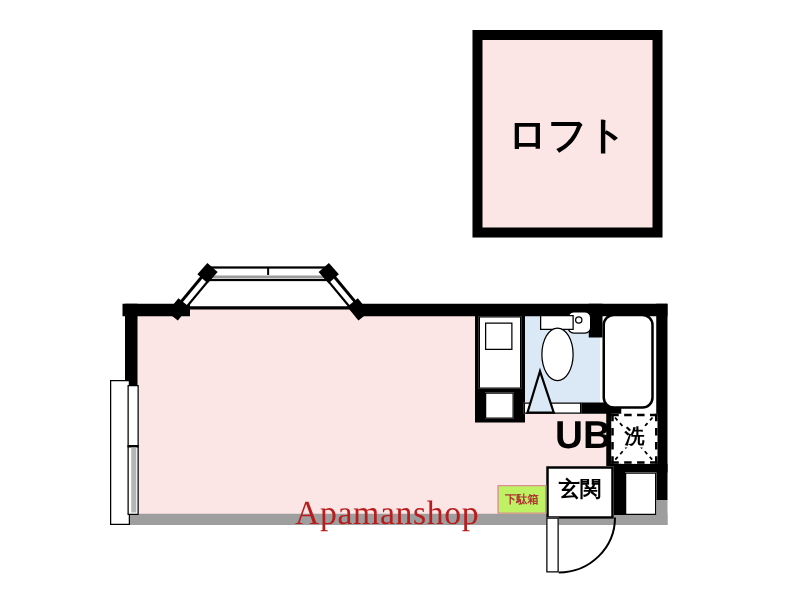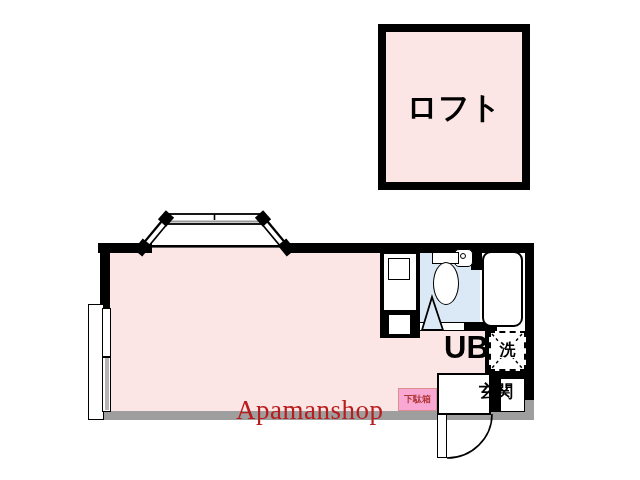--- a/index.html
+++ b/index.html
@@ -16,28 +16,28 @@
   #loft{position:absolute;left:378px;top:24px;width:152px;height:166px;background:#fbe5e5;
         border:8px solid #000;box-sizing:border-box;display:flex;flex-direction:row;
         justify-content:center;align-items:center;z-index:5;}
   #loft .ln{font-size:31px;font-weight:700;color:#000;line-height:37px;}
   
   #room-label{left:175px;top:281px;width:150px;font-size:38px;line-height:45px;}
   
   #ub-label{left:444px;top:295px;width:40px;font-size:31px;margin-top:36px;}
   
   #genkan{left:437px;top:373px;width:54px;height:42px;border-width:2px;z-index:40;}
-  #genkan-label{left:437px;top:383px;width:54px;font-size:17px;padding-left:32px;}
+  #genkan-label{left:437px;top:383px;width:54px;font-size:17px;}
   
   #wash-box{position:absolute;left:489px;top:331px;width:37px;height:40px;background:#fff;
             border:2px dashed #000;box-sizing:border-box;z-index:40;}
   #wash-label{left:489px;top:341px;width:37px;font-size:16px;z-index:62;}
   #wash-label span{background:#fff;padding:0 1px;}
   
-  #shoebox{position:absolute;left:398px;top:388px;width:39px;height:23px;background:#f9a8d4;
+  #shoebox{position:absolute;left:398px;top:388px;width:39px;height:23px;background:#bef264;
            border:1.5px solid #d98f8f;box-sizing:border-box;z-index:41;display:flex;
            align-items:center;justify-content:center;}
   #shoebox span{font-size:9px;font-weight:700;color:#b03535;}
   
   #watermark{position:absolute;left:236px;top:395px;font-size:27px;color:#b91c1c;
              letter-spacing:0.5px;z-index:70;font-weight:400;font-family:Liberation Serif, serif;}
   svg.overlay{position:absolute;left:0;top:0;z-index:50;pointer-events:none;}
   .sink-circle{position:absolute;left:460px;top:253px;width:6px;height:6px;border:1.2px solid #000;
                border-radius:50%;background:#fff;box-sizing:border-box;z-index:32;}
 </style>

